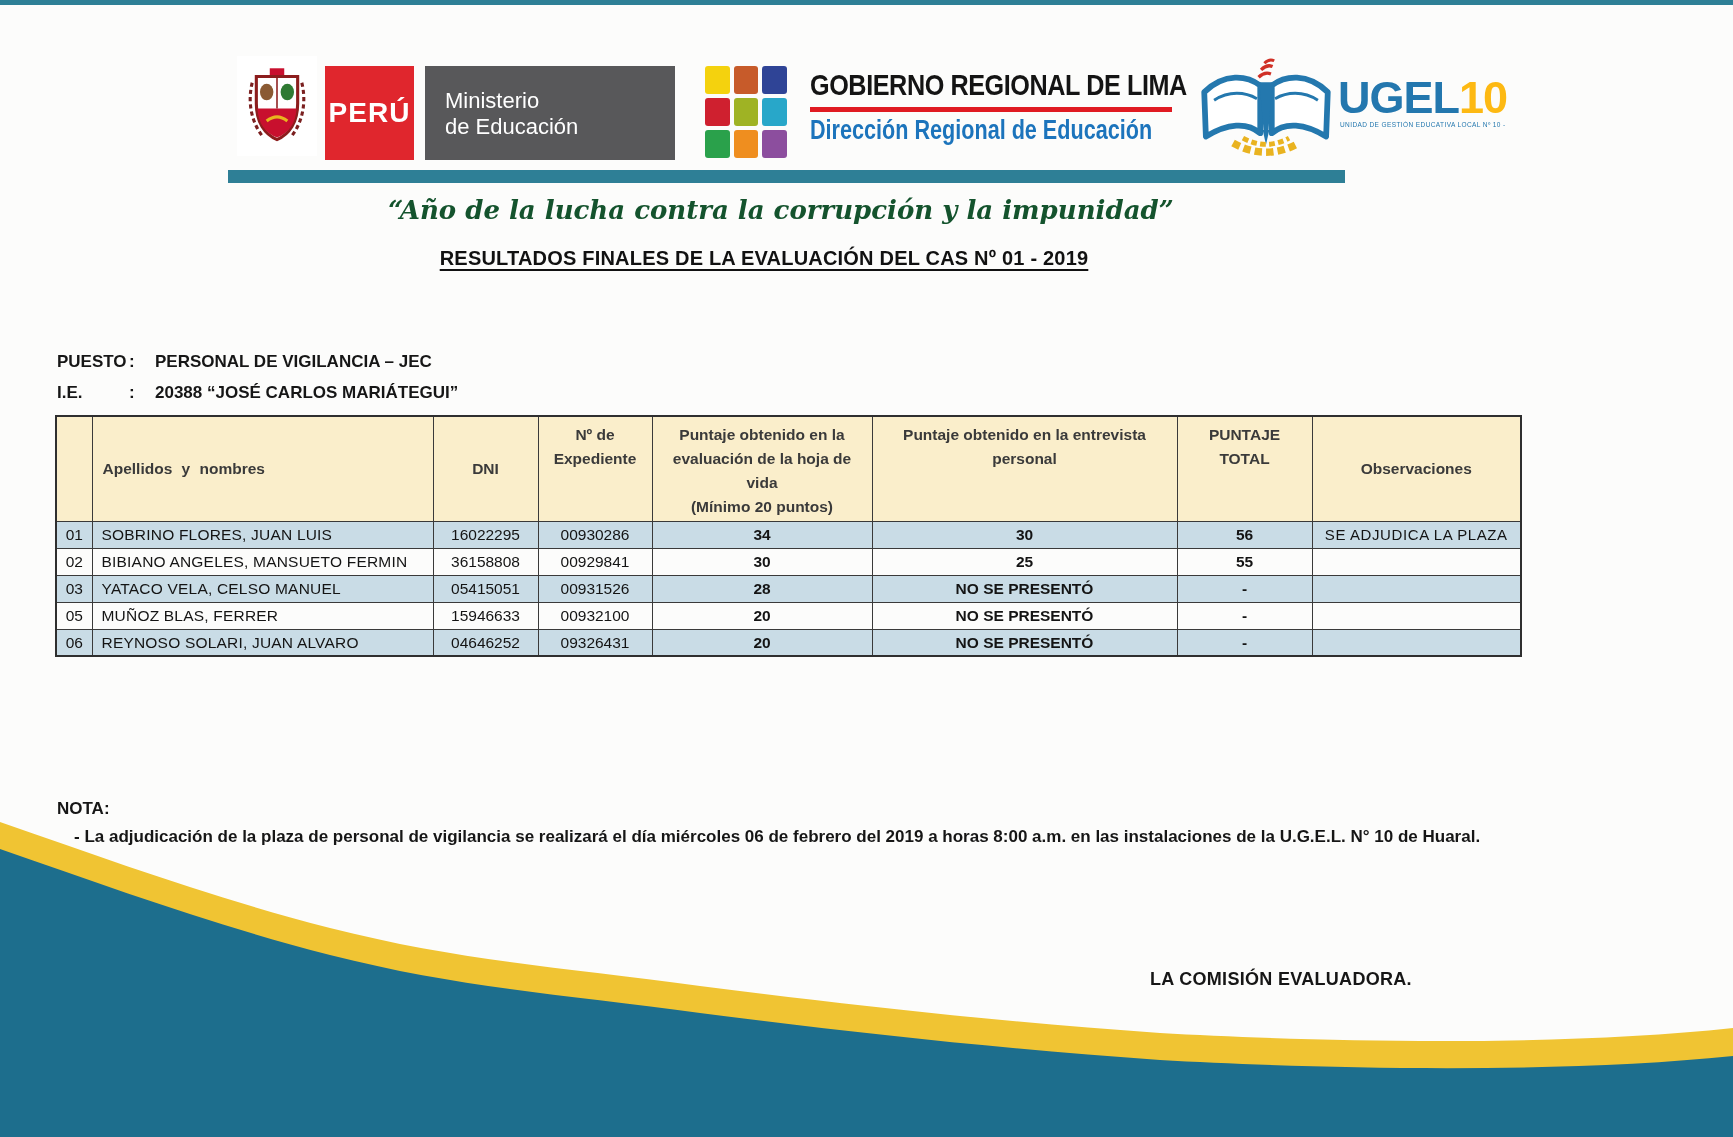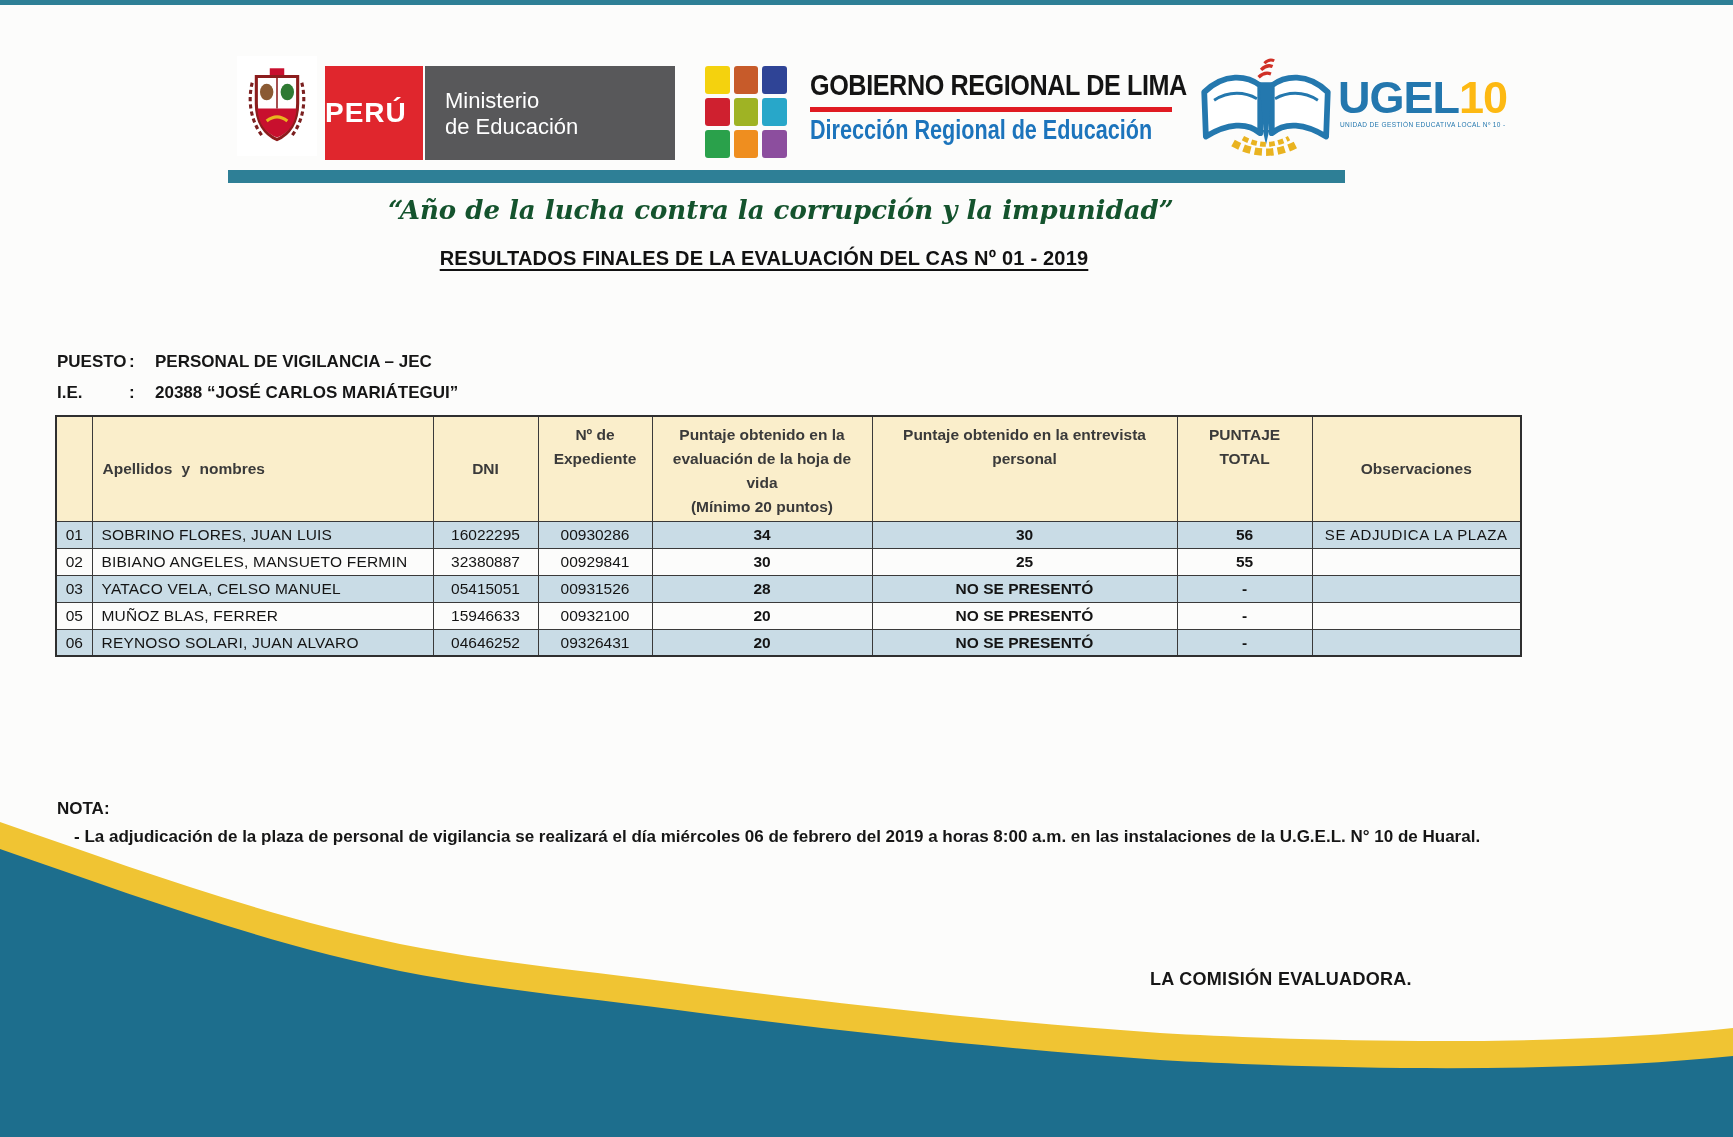--- a/index.html
+++ b/index.html
@@ -10,21 +10,21 @@
     color:#1a1a1a;
     position:relative;
   }
   #page{position:absolute;inset:0;width:1733px;height:1137px;overflow:hidden;}
 
   
   .top-line{position:absolute;left:0;top:0;width:1733px;height:5px;background:var(--teal,#2e7f96);}
 
   
   .crest-box{position:absolute;left:237px;top:56px;width:80px;height:100px;background:#fff;display:flex;align-items:center;justify-content:center;}
-  .peru-red{position:absolute;left:325px;top:66px;width:98px;height:94px;background:var(--peru_red,#e0262d);display:flex;align-items:center;justify-content:flex-start;}
+  .peru-red{position:absolute;left:325px;top:66px;width:89px;height:94px;background:var(--peru_red,#e0262d);display:flex;align-items:center;justify-content:center;}
   .peru-red span{color:#fff;font-weight:bold;font-size:28px;letter-spacing:1px;}
   .ministry-box{position:absolute;left:425px;top:66px;width:250px;height:94px;background:var(--ministry_gray,#58585a);color:#fff;}
   .ministry-box .lines{padding:22px 0 0 20px;font-size:22px;line-height:26px;font-weight:400;}
 
   .mosaic{position:absolute;left:705px;top:66px;width:82px;height:92px;display:grid;grid-template-columns:repeat(3,1fr);grid-template-rows:repeat(3,1fr);gap:4px;}
   .mosaic div{border-radius:3px;}
 
   .gob-block{position:absolute;left:810px;top:68px;width:400px;}
   .gob-title{font-size:30px;font-weight:800;color:#141414;letter-spacing:-0.5px;transform:scaleX(0.84);transform-origin:left;white-space:nowrap;}
   .gob-rule{width:362px;height:5px;background:#e01b22;margin-top:5px;}
@@ -196,21 +196,21 @@
         <td>16022295</td>
         <td>00930286</td>
         <td class="b">34</td>
         <td class="b">30</td>
         <td class="b">56</td>
         <td class="obs">SE ADJUDICA LA PLAZA</td>
       </tr>
       <tr>
         <td>02</td>
         <td class="name">BIBIANO ANGELES, MANSUETO FERMIN</td>
-        <td>32380887</td>
+        <td>36158808</td>
         <td>00929841</td>
         <td class="b">30</td>
         <td class="b">25</td>
         <td class="b">55</td>
         <td class="obs"></td>
       </tr>
       <tr>
         <td>03</td>
         <td class="name">YATACO VELA, CELSO MANUEL</td>
         <td>05415051</td>

